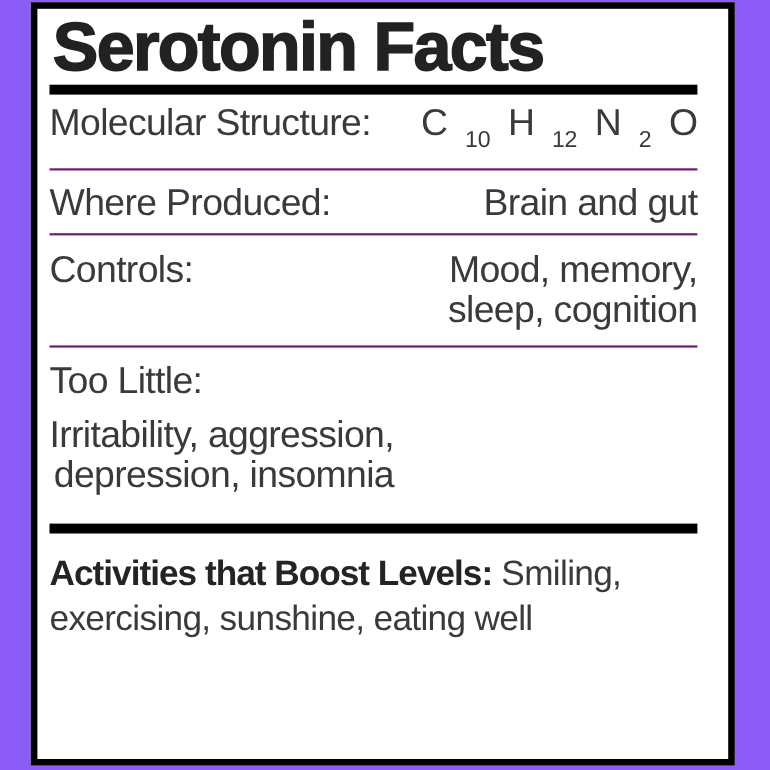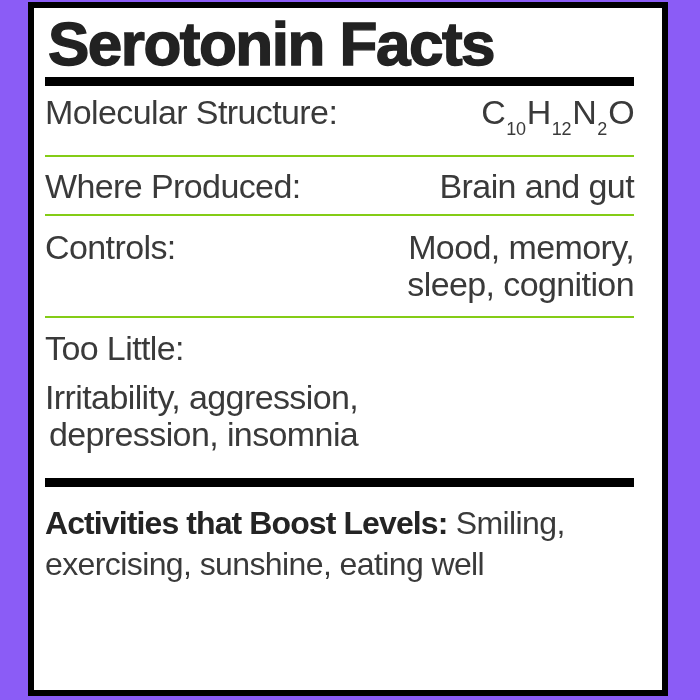--- a/index.html
+++ b/index.html
@@ -43,21 +43,21 @@
   .bar-thick {
     height: 9px;
     background: #000000;
     margin-top: 1px;
   }
   .row {
     display: flex;
     justify-content: space-between;
     align-items: flex-start;
     gap: 12px;
-    border-bottom: 2px solid #84cc16;
+    border-bottom: 2px solid #701a75;
     font-size: 34px;
     line-height: 37px;
     letter-spacing: -0.6px;
     color: #3a3a3a;
   }
   .row .rlabel {
     white-space: nowrap;
     flex-shrink: 0;
   }
   .row .rvalue {
@@ -66,24 +66,24 @@
   }
   .row-1 { padding: 8px 0 7px 0; }
   .row-2 { padding: 11px 0 9px 0; }
   .row-3 { padding: 13px 0 13px 0; }
   .row-4 { padding: 12px 0 7px 0; }
   .row-5 { padding: 12px 0 24px 0; border-bottom: none; flex-direction: column; }
   .formula {
     white-space: nowrap;
   }
   .formula .sub {
-    font-size: 18px;
+    font-size: 21px;
     letter-spacing: -0.2px;
     vertical-align: -11px;
-    margin: 0 1px;
+    margin: 0 16px;
   }
   .footer {
     padding-top: 16px;
     font-size: 32px;
     line-height: 41px;
     letter-spacing: -0.6px;
     color: #3a3a3a;
   }
   .footer .bold {
     font-weight: bold;

